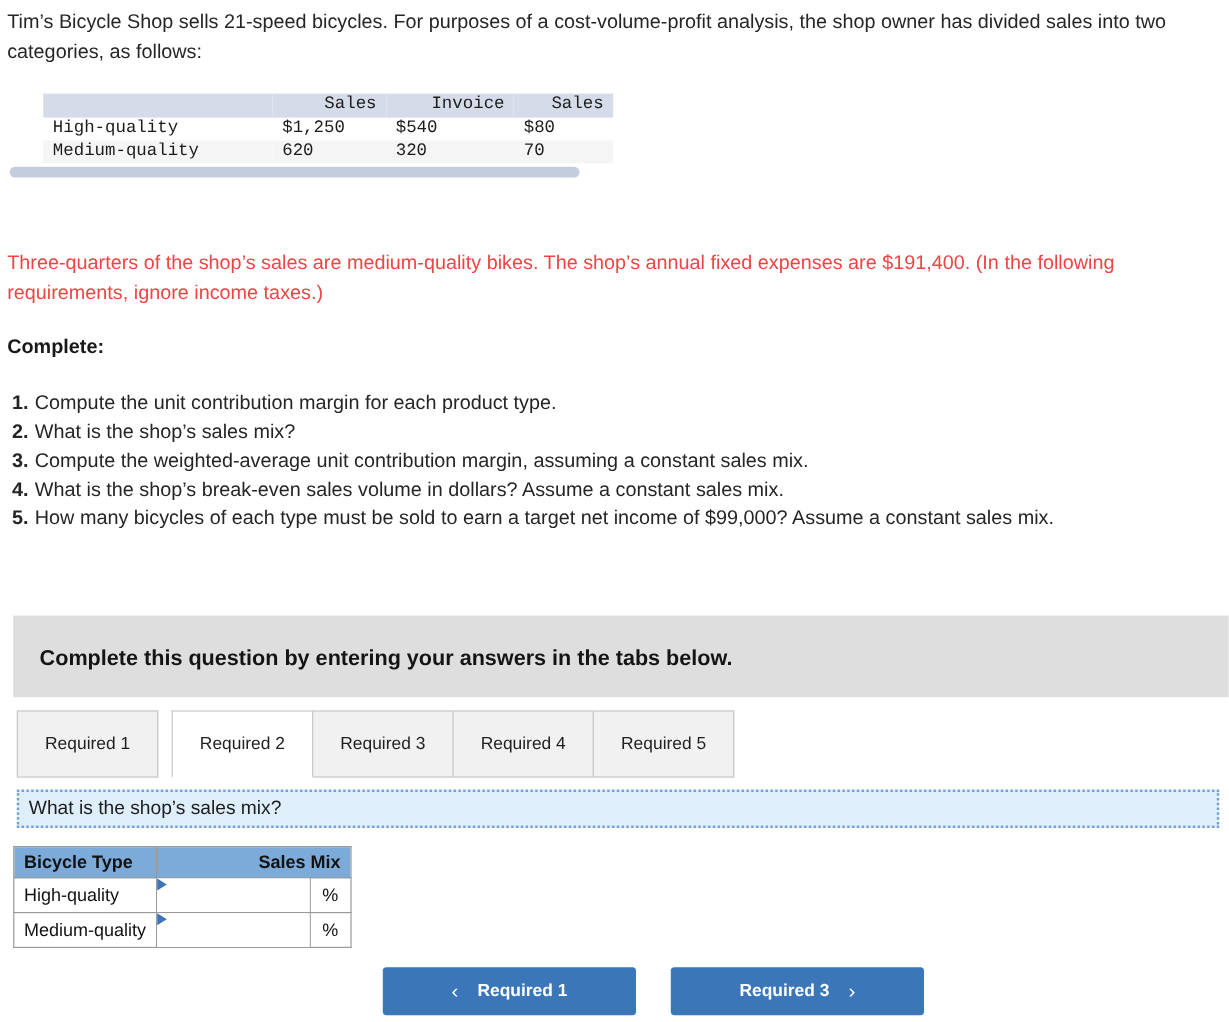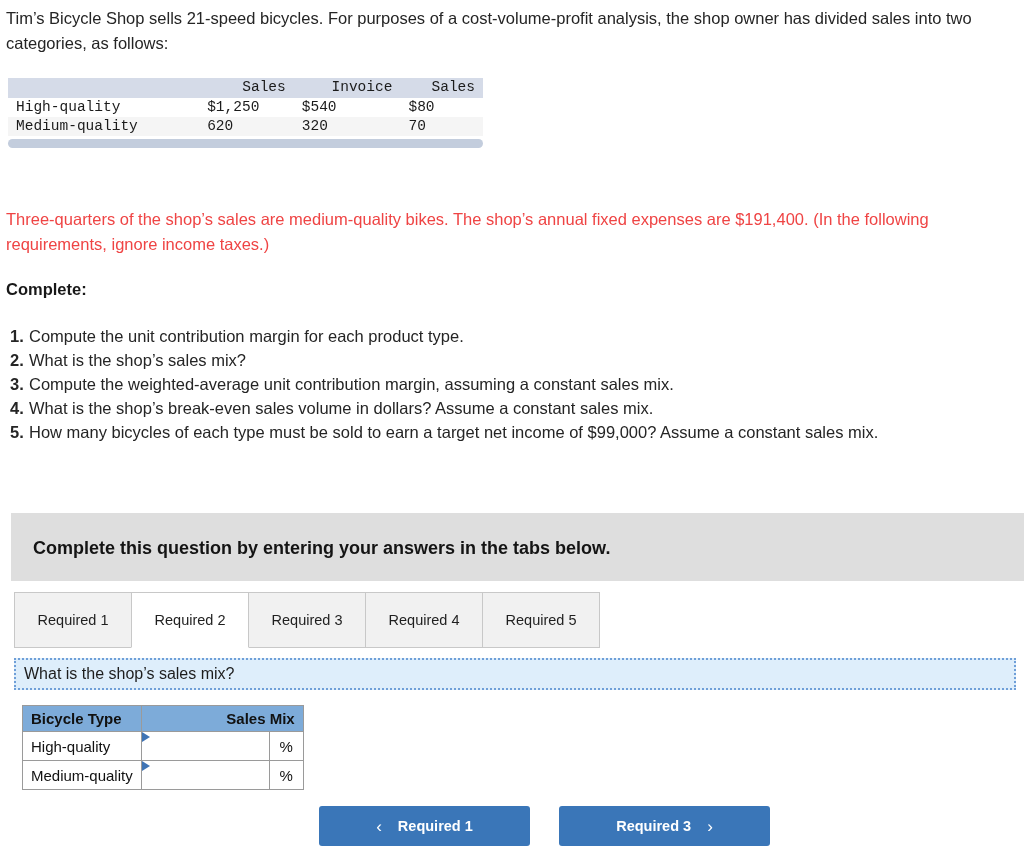--- a/index.html
+++ b/index.html
@@ -28,20 +28,21 @@
   .data-table-wrap {
     position: absolute;
     left: 8px; top: 78px; width: 475px;
   }
   table.data-table {
     border-collapse: collapse;
     width: 475px;
     font-family: "Liberation Mono", "DejaVu Sans Mono", monospace;
     font-size: 14.5px;
     line-height: 17px;
+    margin-left: 28px;
   }
   table.data-table thead th {
     background: #d5dbe8;
     font-weight: normal;
     color: #1b1b1b;
     padding: 1px 8px 2px 8px;
     vertical-align: bottom;
     text-align: right;
     white-space: pre;
   }
@@ -113,20 +114,21 @@
     margin-right: -1px;
     font-size: 14.5px;
     color: #1f1f1f;
     cursor: pointer;
   }
   .tab.active {
     background: #ffffff;
     border-bottom: 1px solid #ffffff;
     position: relative;
     z-index: 3;
+    margin-left: 12px;
   }
 
   
   .qbanner {
     position: absolute;
     left: 14px; top: 658px;
     width: 1002px; height: 32px;
     background: #deeefb;
     border-top: 2px dotted #6f9fd8;
     border-bottom: 2px dotted #6f9fd8;
@@ -134,21 +136,21 @@
     border-right: 2px dotted #6f9fd8;
     display: flex; align-items: center;
   }
   .qbanner-text {
     padding-left: 8px;
     font-size: 16px;
     color: #1d1d1d;
   }
 
   
-  .ans-wrap { position: absolute; left: 22px; top: 705px; }
+  .ans-wrap { position: absolute; left: 11px; top: 705px; }
   table.ans-table {
     border-collapse: collapse;
     font-size: 15px;
     color: #111111;
   }
   table.ans-table th {
     background: #7dabd9;
     color: #111111;
     font-weight: bold;
     border: 1px solid #9a9a9a;

